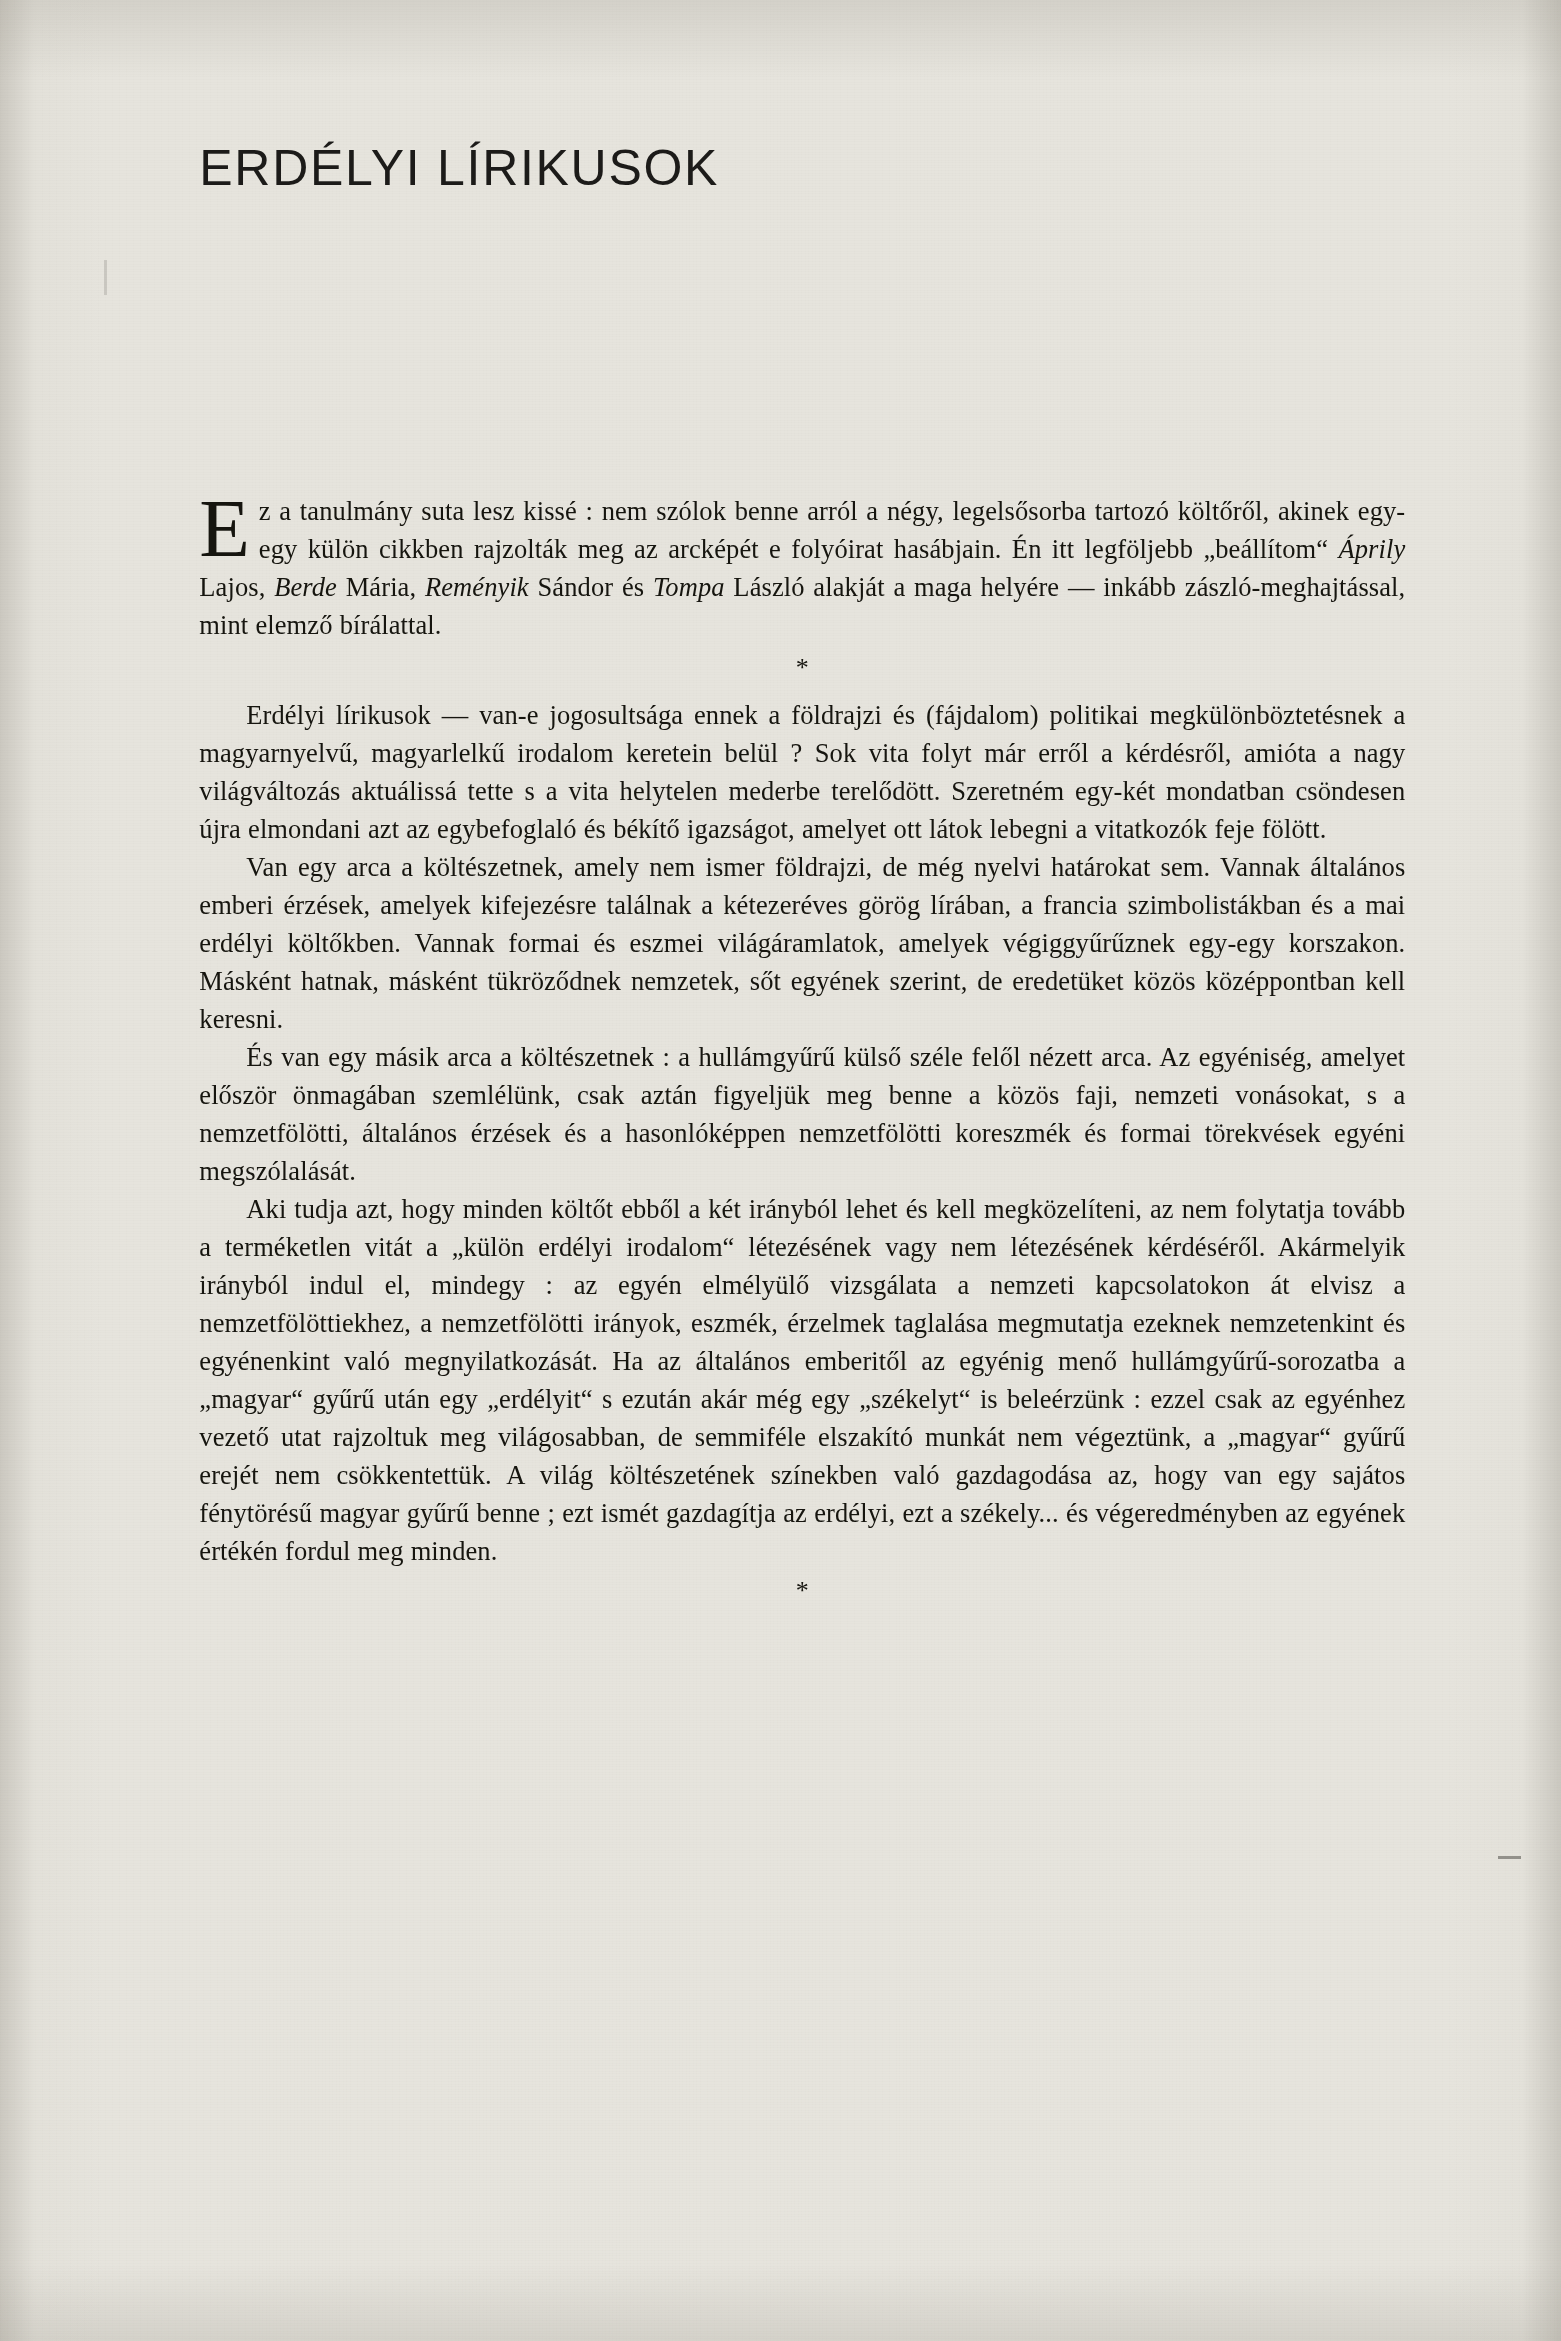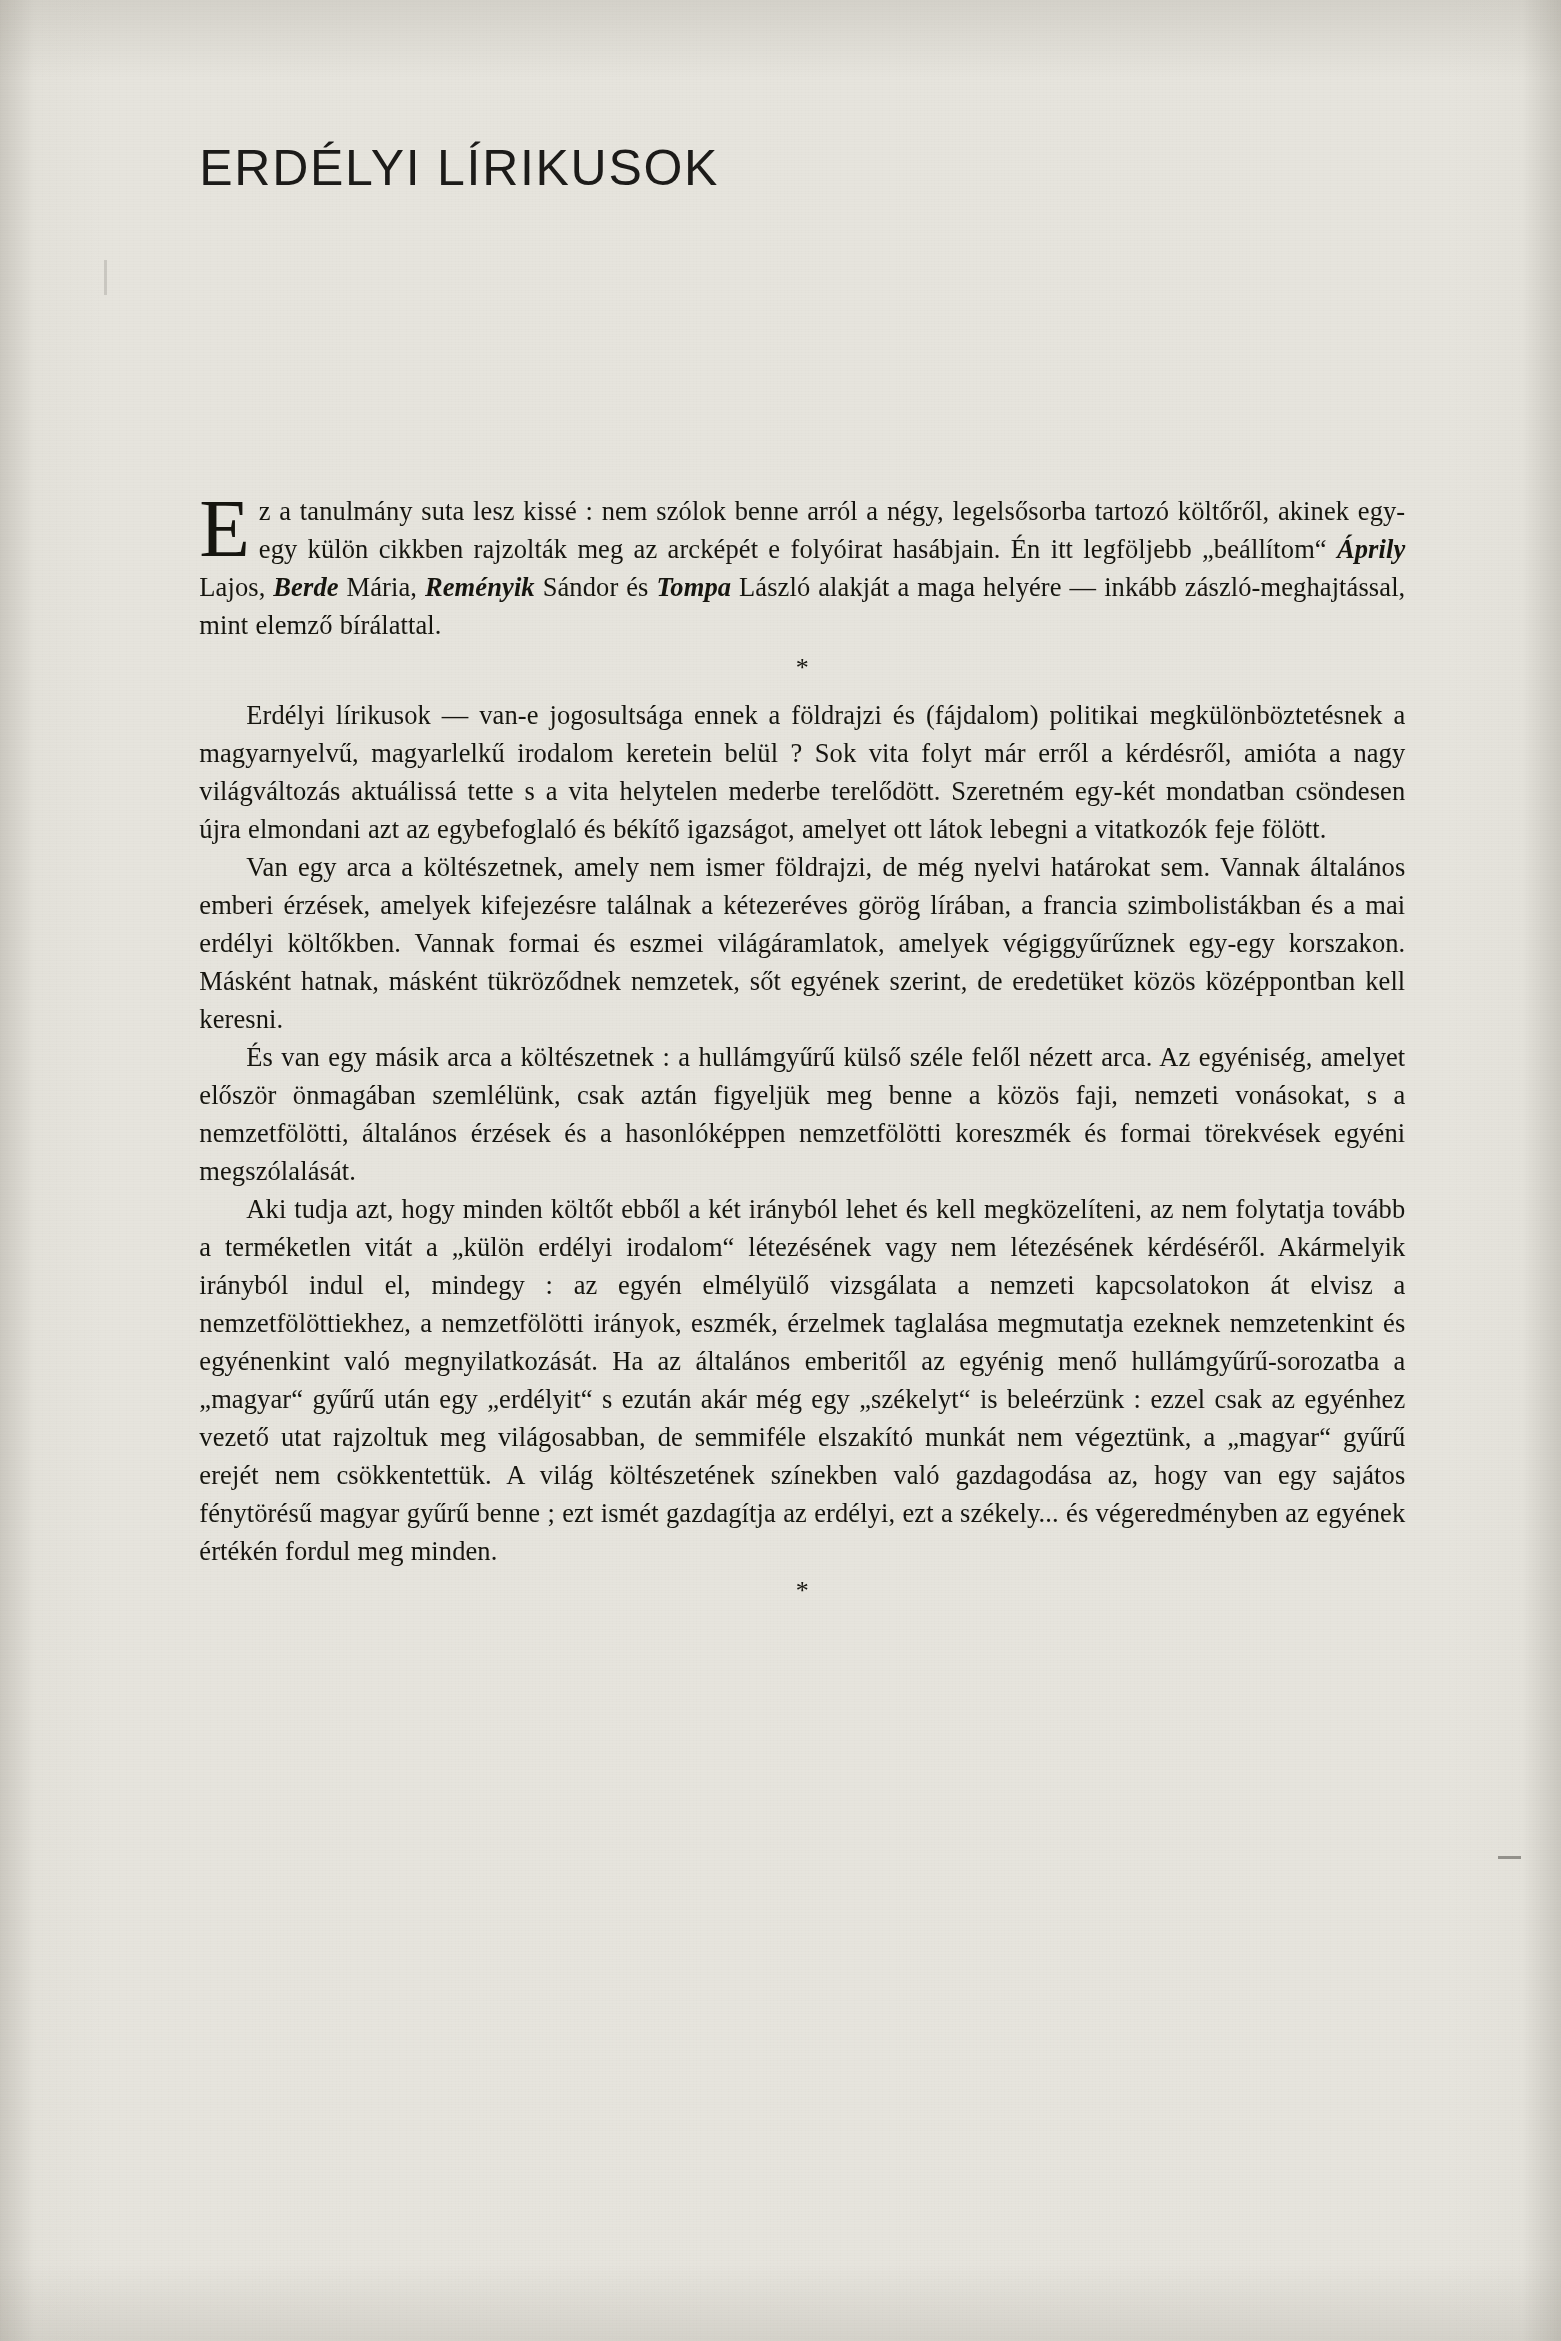--- a/index.html
+++ b/index.html
@@ -86,21 +86,20 @@
     line-height: 38px;
     color: #16150f;
     margin: 5.2px 0 8.7px 0;
     letter-spacing: 0;
   }
   .asterisk.tight {
     margin: 1.7px 0 0 0;
   }
   em.it {
     font-style: italic;
-    font-weight: bold;
   }
   .seg-1 { margin-bottom: 0; }
   .edge-marks {
     position: absolute;
     pointer-events: none;
   }
   .mark-right-1 {
     right: 40px;
     top: 1856px;
     width: 22.6px;

